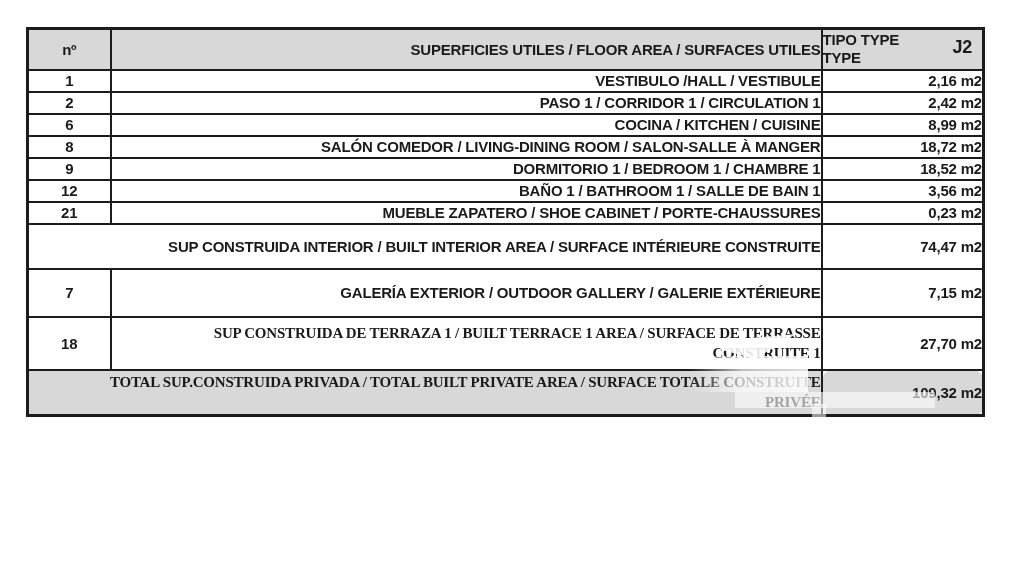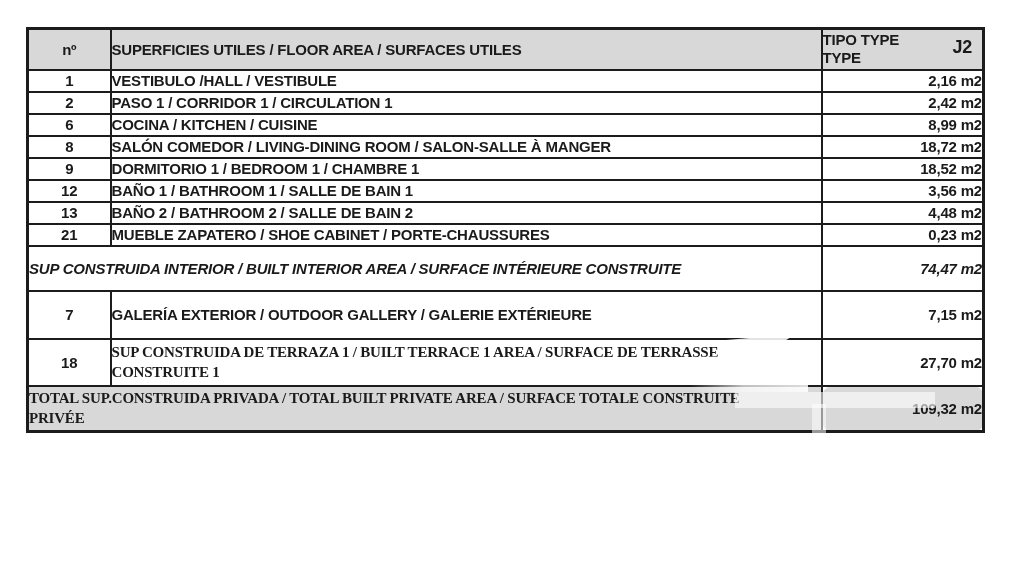--- a/index.html
+++ b/index.html
@@ -27,28 +27,28 @@
     letter-spacing:-0.2px;
     color:#1a1a1a;
     overflow:hidden;
   }
   table.area-table{border:3px solid #1c1c1c;}
   .shaded{background:#d8d8d8;}
   .col-no{width:83px;}
   .col-desc{width:711px;}
   .col-val{width:162px;}
   .cell-no{text-align:center;font-size:16px;}
-  .cell-desc{text-align:left;padding:2px 6px;margin-top:24px;}
+  .cell-desc{text-align:right;padding:2px 6px;margin-top:24px;}
   .cell-val{text-align:right;padding:2px 9px;white-space:nowrap;border-radius:11px;}
   .h-header{height:41px;}
   .h-data{height:22px;}
   .h-total1{height:39px;}
-  .h-interior{height:45px;font-style:italic;}
+  .h-interior{height:45px;}
   .h-row7{height:48px;}
-  .h-row18{height:47px;}
+  .h-row18{height:53px;}
   .h-total2{height:46px;}
   .type-cell{position:relative;text-align:left;}
   .type-lines{line-height:18px;}
   .type-lines span{display:block;}
   .type-code{
     position:absolute;right:10px;top:50%;
     transform:translateY(-58%);
     font-size:18px;font-weight:bold;
   }
   .two-line span{display:block;line-height:19px;font-family:Liberation Serif, serif;}
@@ -126,25 +126,20 @@
         <td class="cell-no">9</td>
         <td class="cell-desc">DORMITORIO 1 / BEDROOM 1 / CHAMBRE 1</td>
         <td class="cell-val">18,52 m2</td>
       </tr>
       <tr class="h-data">
         <td class="cell-no">12</td>
         <td class="cell-desc">BAÑO 1 / BATHROOM 1 / SALLE DE BAIN 1</td>
         <td class="cell-val">3,56 m2</td>
       </tr>
       <tr class="h-data">
-        <td class="cell-no">13</td>
-        <td class="cell-desc">BAÑO 2 / BATHROOM 2 / SALLE DE BAIN 2</td>
-        <td class="cell-val">4,48 m2</td>
-      </tr>
-      <tr class="h-data">
         <td class="cell-no">21</td>
         <td class="cell-desc">MUEBLE ZAPATERO / SHOE CABINET / PORTE-CHAUSSURES</td>
         <td class="cell-val">0,23 m2</td>
       </tr>
 
 
       <tr class="h-interior">
         <td class="cell-desc" colspan="2">SUP CONSTRUIDA INTERIOR / BUILT INTERIOR AREA / SURFACE INTÉRIEURE CONSTRUITE</td>
         <td class="cell-val">74,47 m2</td>
       </tr>

